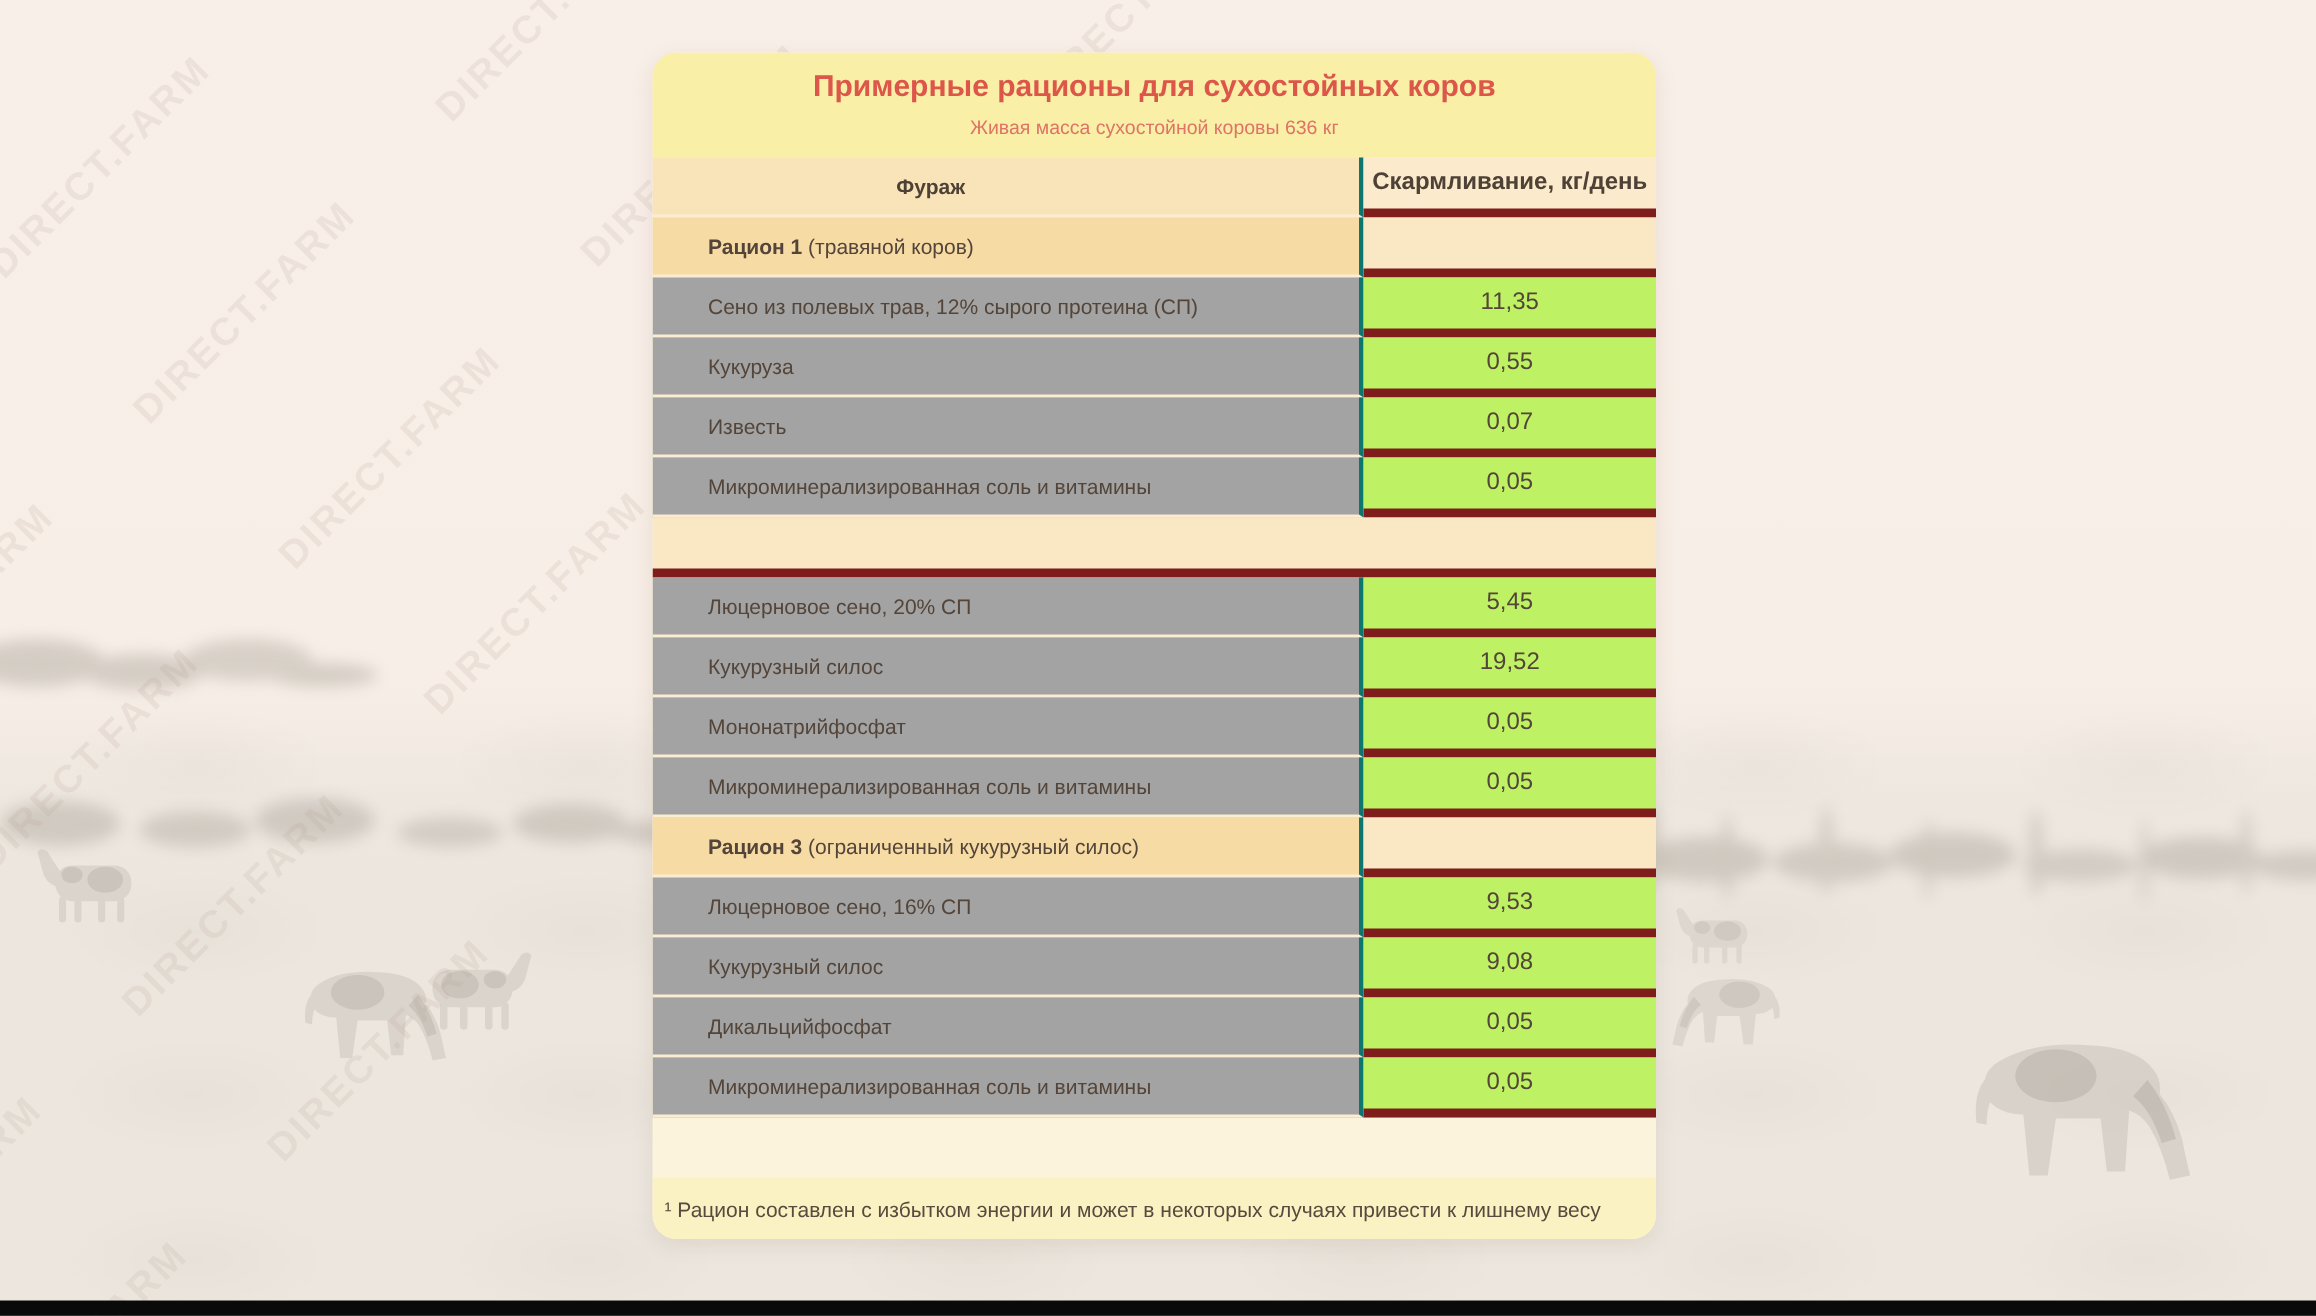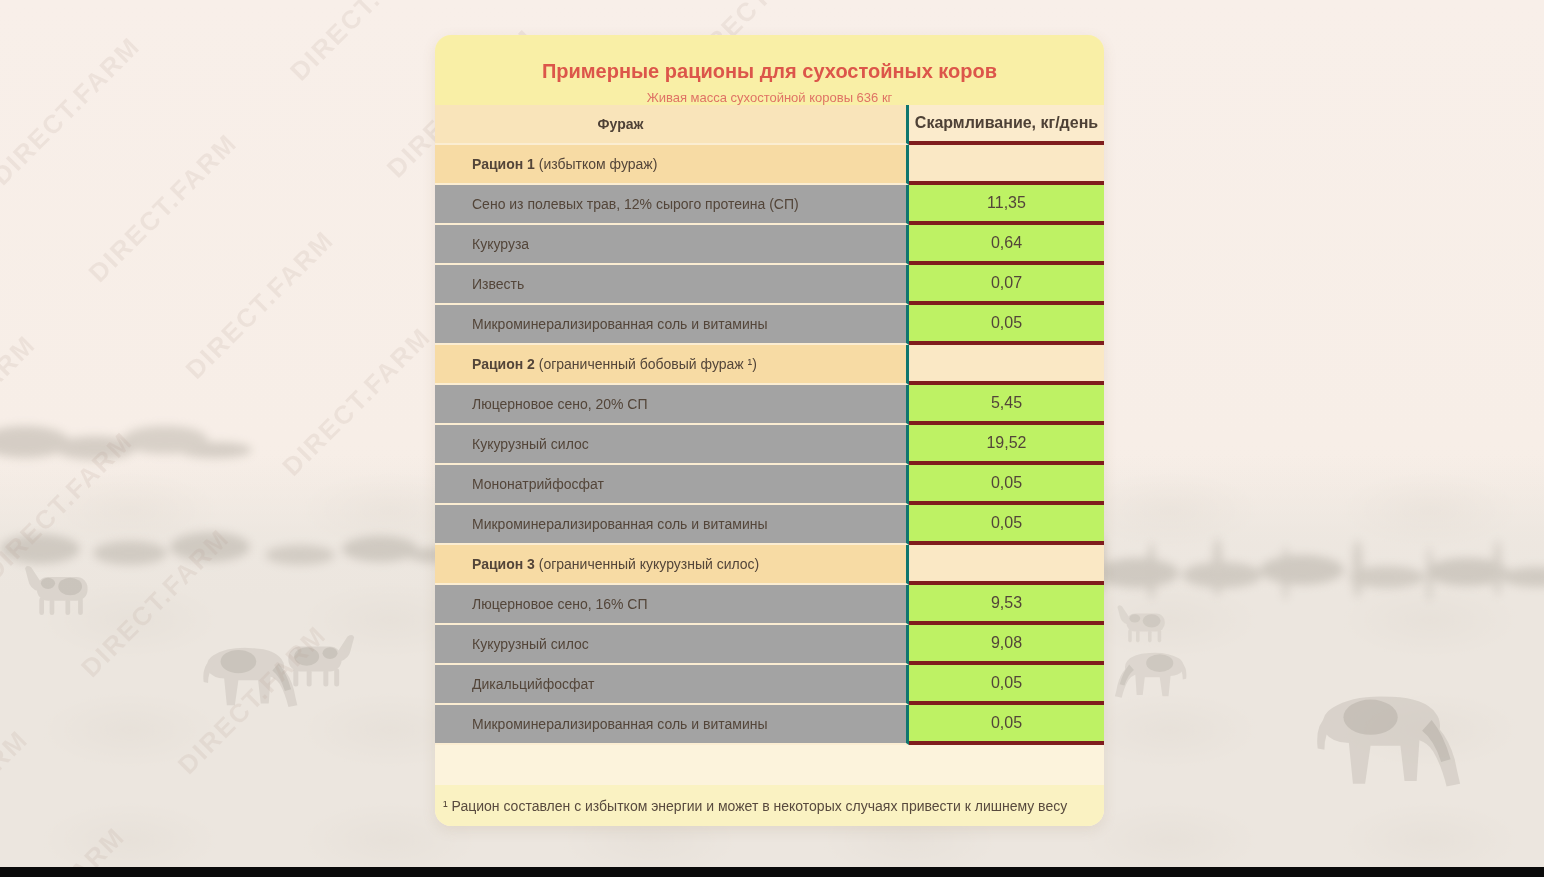--- a/index.html
+++ b/index.html
@@ -32,28 +32,28 @@
             transform:rotate(-45deg);z-index:1;display:flex;flex-wrap:wrap;
             align-content:flex-start;column-gap:88px;row-gap:106px;
             color:#B49A8E;opacity:.15;font-weight:bold;font-size:26px;letter-spacing:2px;
             pointer-events:none;}
   .wm-layer span{white-space:nowrap;}
 
   
   .card{position:absolute;left:435px;top:35px;width:669px;height:791px;z-index:2;
         border-radius:16px;overflow:hidden;box-shadow:0 4px 14px rgba(130,95,60,.12);
         background:#FCF3DC;}
-  .card-head{height:70px;box-sizing:border-box;background:#F9EFA6;text-align:center;padding-top:25px;}
+  .card-head{height:70px;box-sizing:border-box;background:#F9EFA6;text-align:center;padding-top:12px;}
   .title{font-size:20px;font-weight:700;color:#DC564A;}
   .subtitle{font-size:13px;color:#DF7365;margin-top:7px;}
   .tbl{position:absolute;left:0;top:70px;width:100%;}
   .row{display:flex;height:40px;}
   .cl{width:474px;box-sizing:border-box;border-right:3px solid #0f766e;border-bottom:2px solid #FBEDD2;
       display:flex;align-items:center;padding-left:37px;color:#534539;font-size:14px;}
-  .cr{flex:1;box-sizing:border-box;border-bottom:4px solid #7f1d1d;
+  .cr{flex:1;box-sizing:border-box;border-bottom:6px solid #7f1d1d;
       display:flex;align-items:center;justify-content:center;font-size:16px;color:#534539;}
   .th .cl{background:#F9E4BA;font-weight:700;justify-content:center;padding-left:0;padding-right:100px;color:#4E4136;}
   .th .cr{background:#FBEBCC;font-weight:700;color:#4E4136;}
   .sec .cl{background:#F7DBA4;}
   .sec .cr{background:#FAE8C5;}
   .it .cl{background:#a3a3a3;}
   .it .cr{background:#bef264;}
   .b{font-weight:700;}
   .footnote{position:absolute;left:0;right:0;bottom:0;height:41px;background:#FAF2C2;
             display:flex;align-items:center;padding:0 8px;font-size:14px;color:#584A3E;}
@@ -171,42 +171,41 @@
       <div class="subtitle">Живая масса сухостойной коровы 636 кг</div>
     </div>
 
     <div class="tbl">
       <div class="row th">
         <div class="cl">Фураж</div>
         <div class="cr">Скармливание, кг/день</div>
       </div>
 
       <div class="row sec">
-        <div class="cl"><span class="b">Рацион 1</span>&nbsp;<span>(избытком фураж)</span></div>
+        <div class="cl"><span class="b">Рацион 1</span>&nbsp;<span>(травяной коров)</span></div>
         <div class="cr"></div>
       </div>
       <div class="row it">
         <div class="cl">Сено из полевых трав, 12% сырого протеина (СП)</div>
         <div class="cr">11,35</div>
       </div>
       <div class="row it">
         <div class="cl">Кукуруза</div>
-        <div class="cr">0,64</div>
+        <div class="cr">0,55</div>
       </div>
       <div class="row it">
         <div class="cl">Известь</div>
         <div class="cr">0,07</div>
       </div>
       <div class="row it">
         <div class="cl">Микроминерализированная соль и витамины</div>
         <div class="cr">0,05</div>
       </div>
 
       <div class="row sec">
-        <div class="cl"><span class="b">Рацион 2</span>&nbsp;<span>(ограниченный бобовый фураж ¹)</span></div>
         <div class="cr"></div>
       </div>
       <div class="row it">
         <div class="cl">Люцерновое сено, 20% СП</div>
         <div class="cr">5,45</div>
       </div>
       <div class="row it">
         <div class="cl">Кукурузный силос</div>
         <div class="cr">19,52</div>
       </div>

